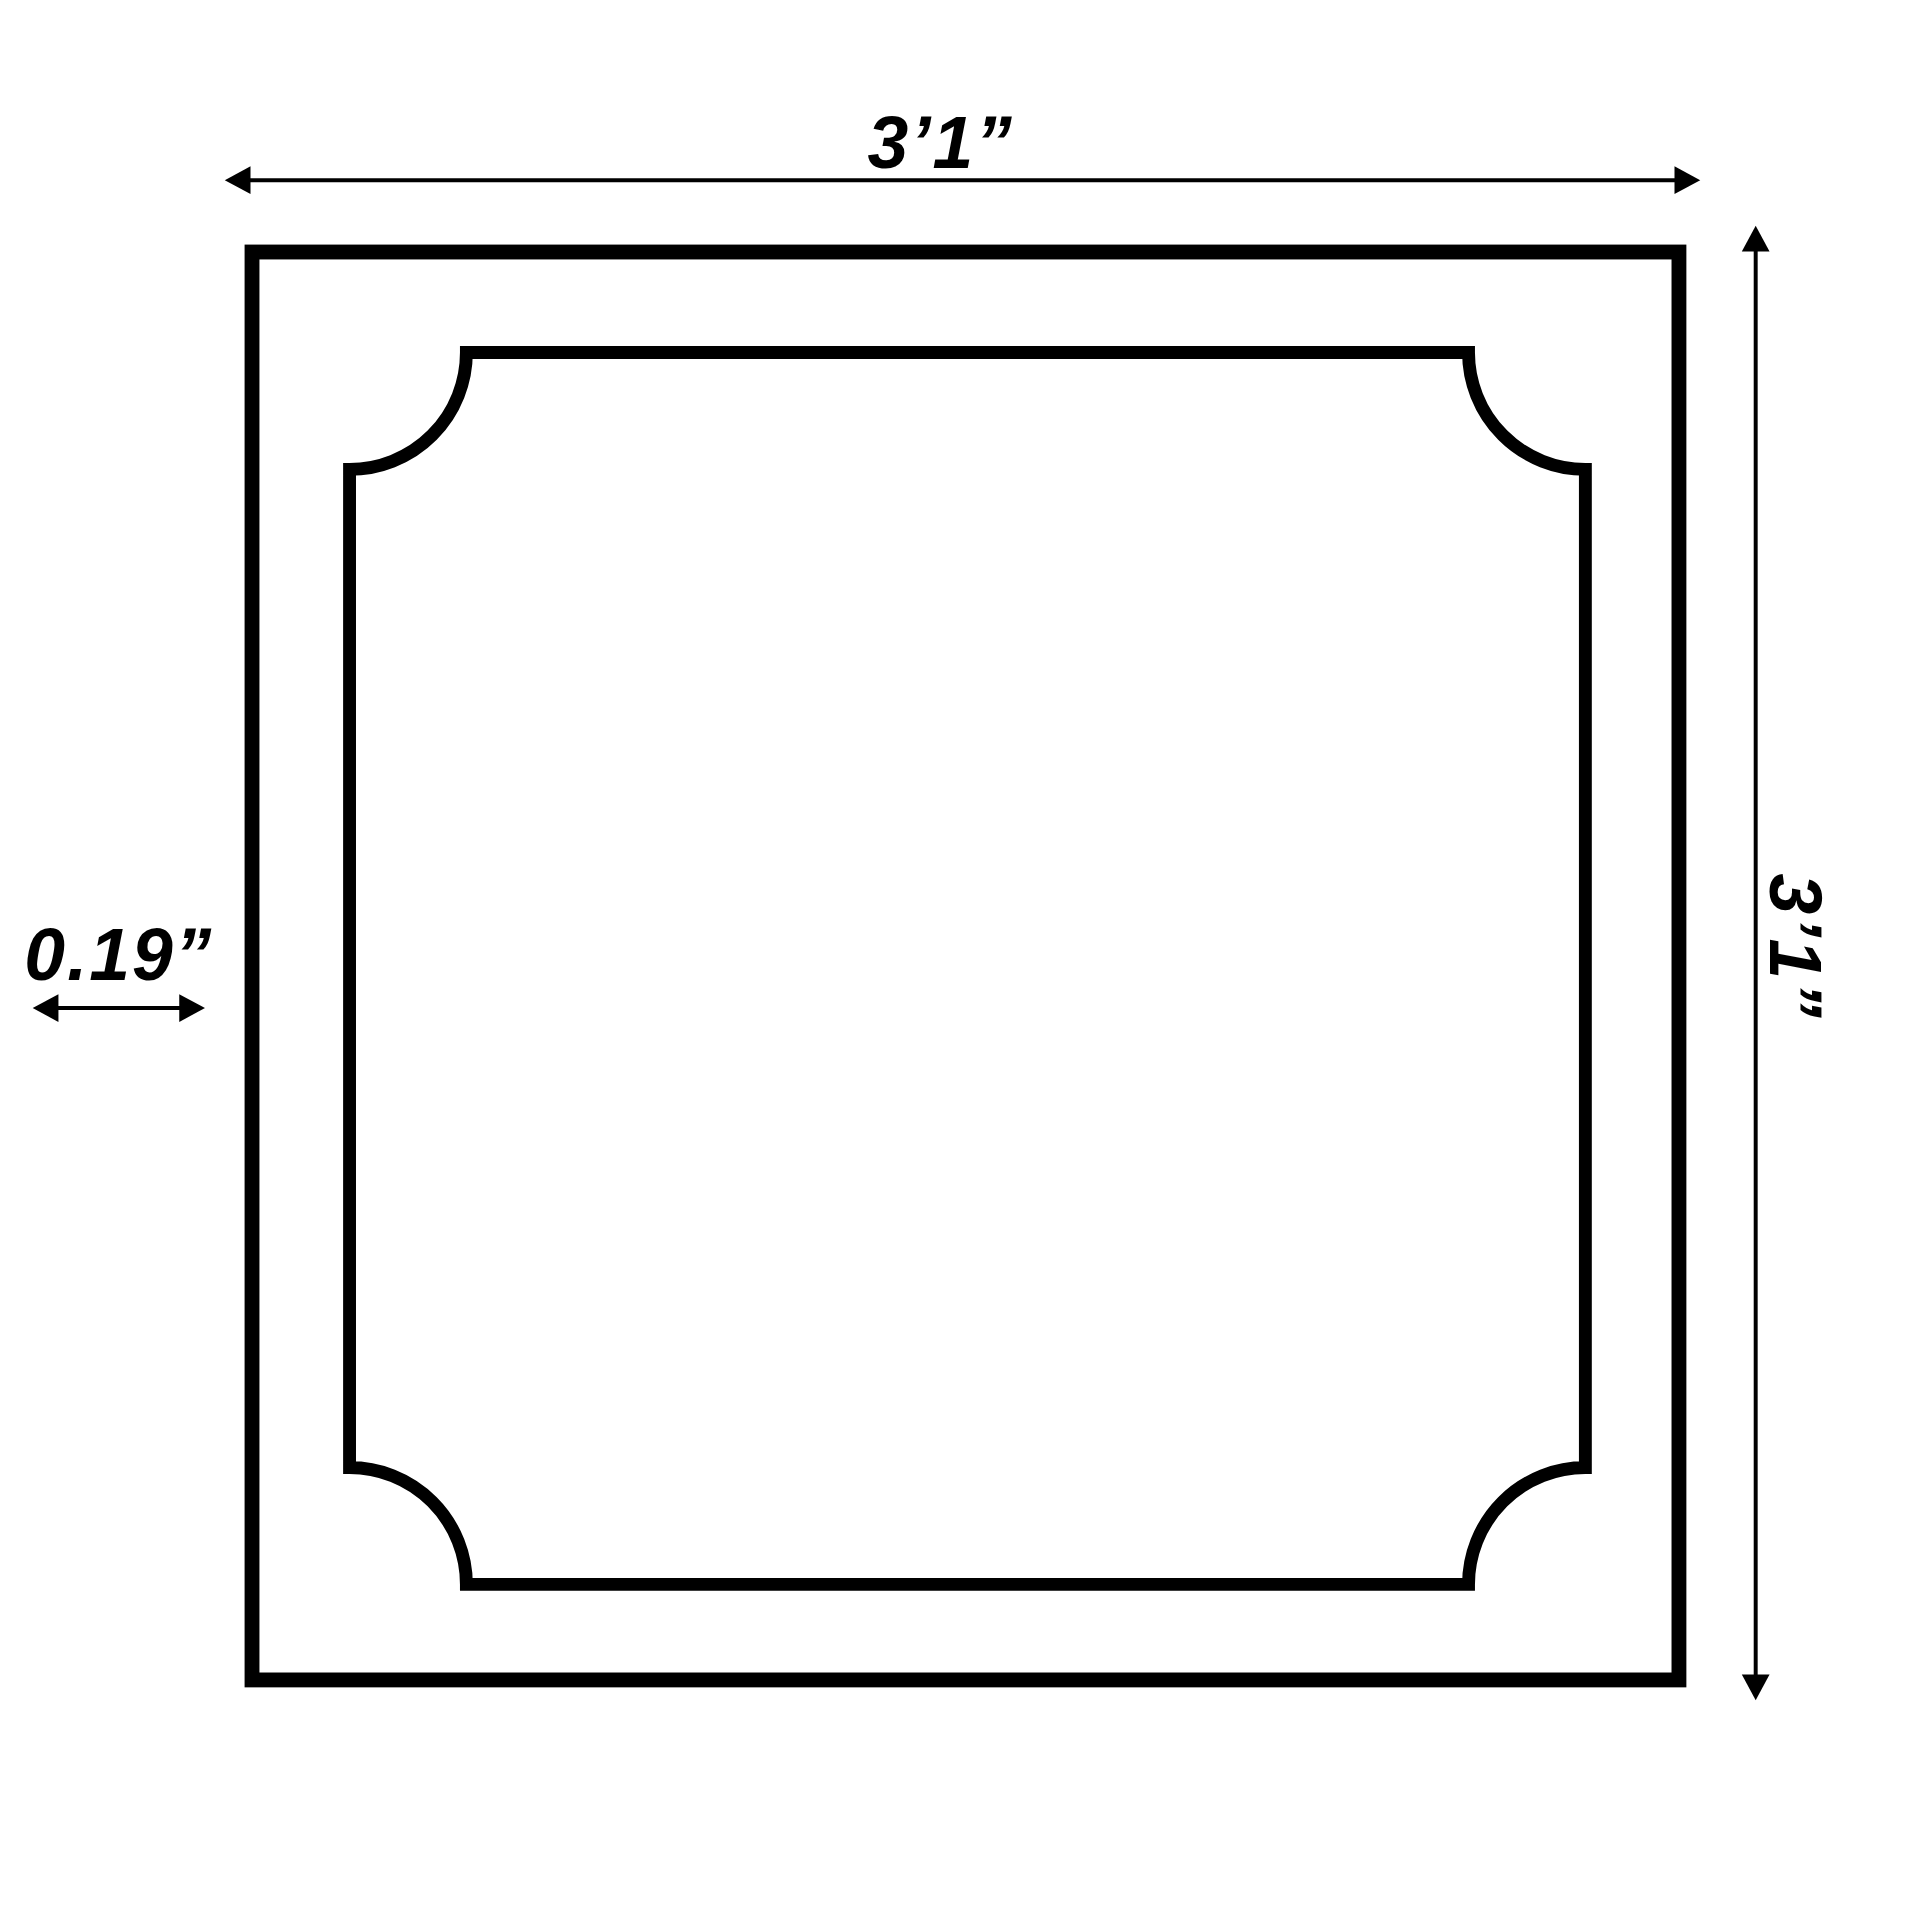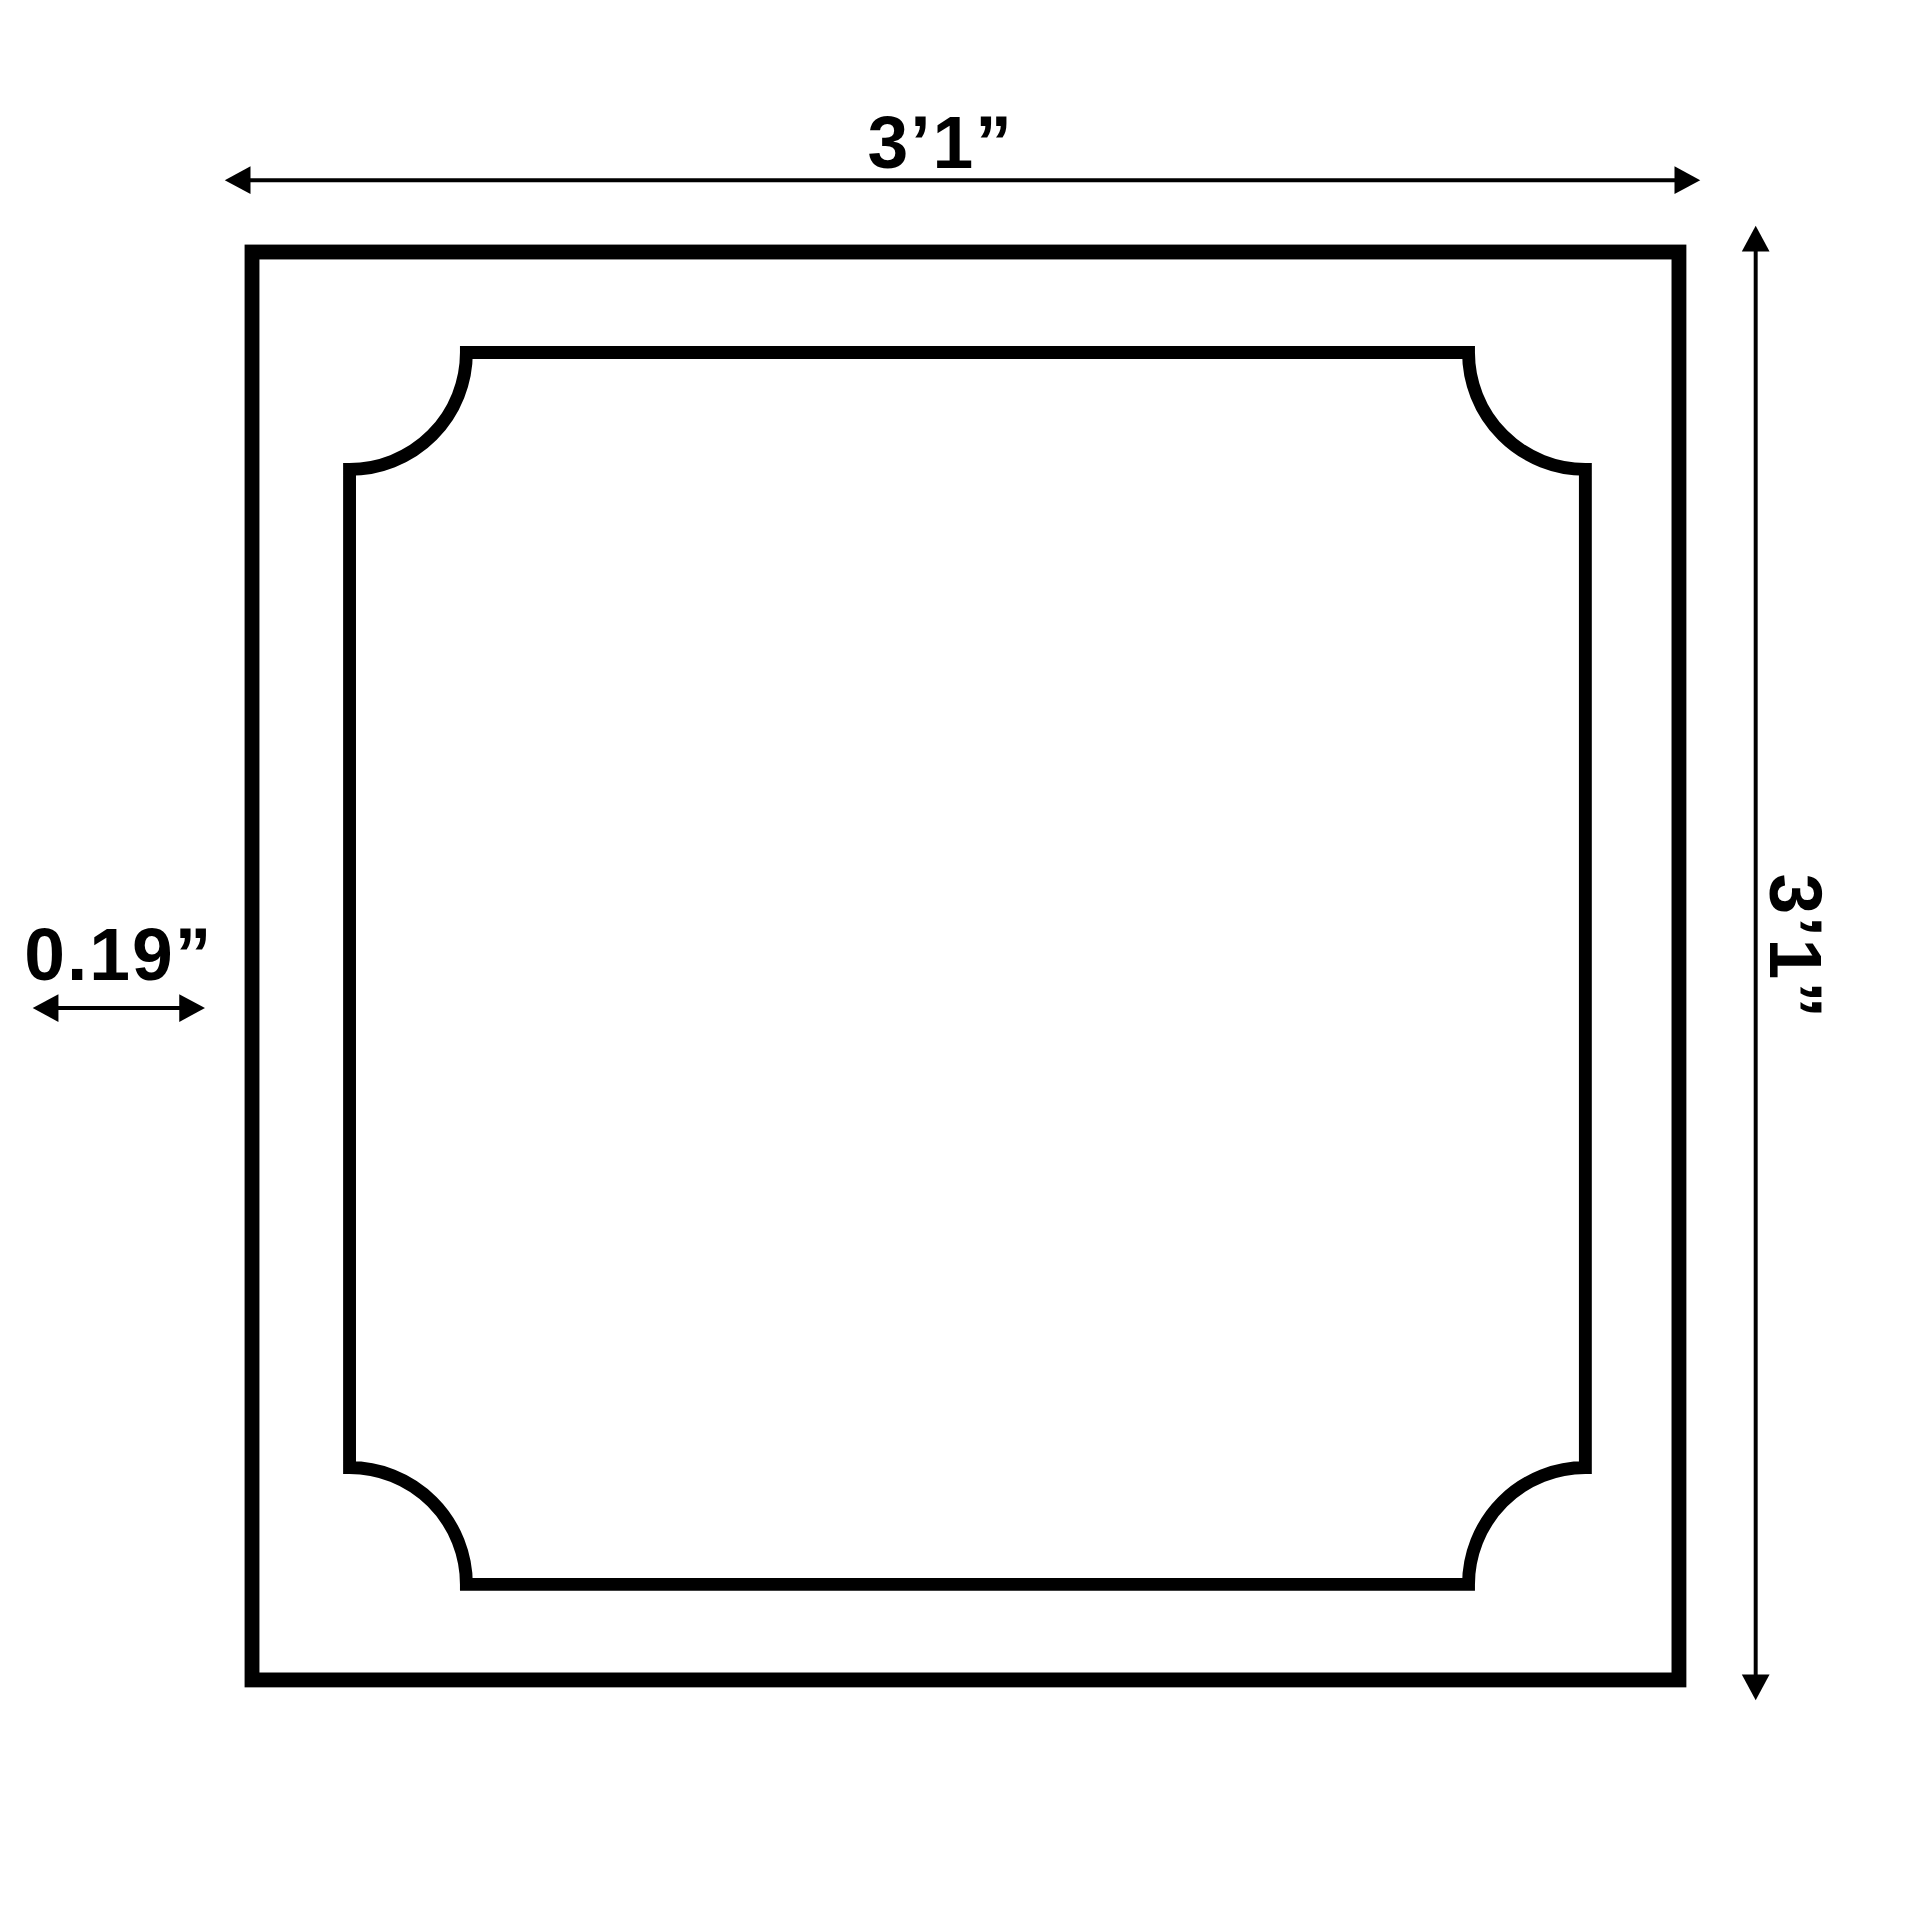--- a/index.html
+++ b/index.html
@@ -6,20 +6,21 @@
     margin: 0;
     padding: 0;
     background: #ffffff;
   }
   .stage {
     position: relative;
     width: 1927px;
     height: 1927px;
     background: #ffffff;
     overflow: hidden;
+    font-style: italic;
   }
   svg.diagram {
     position: absolute;
     left: 0;
     top: 0;
     display: block;
   }
   .dim-text {
     font-family: "Liberation Sans", "DejaVu Sans", sans-serif;
     font-weight: bold;

